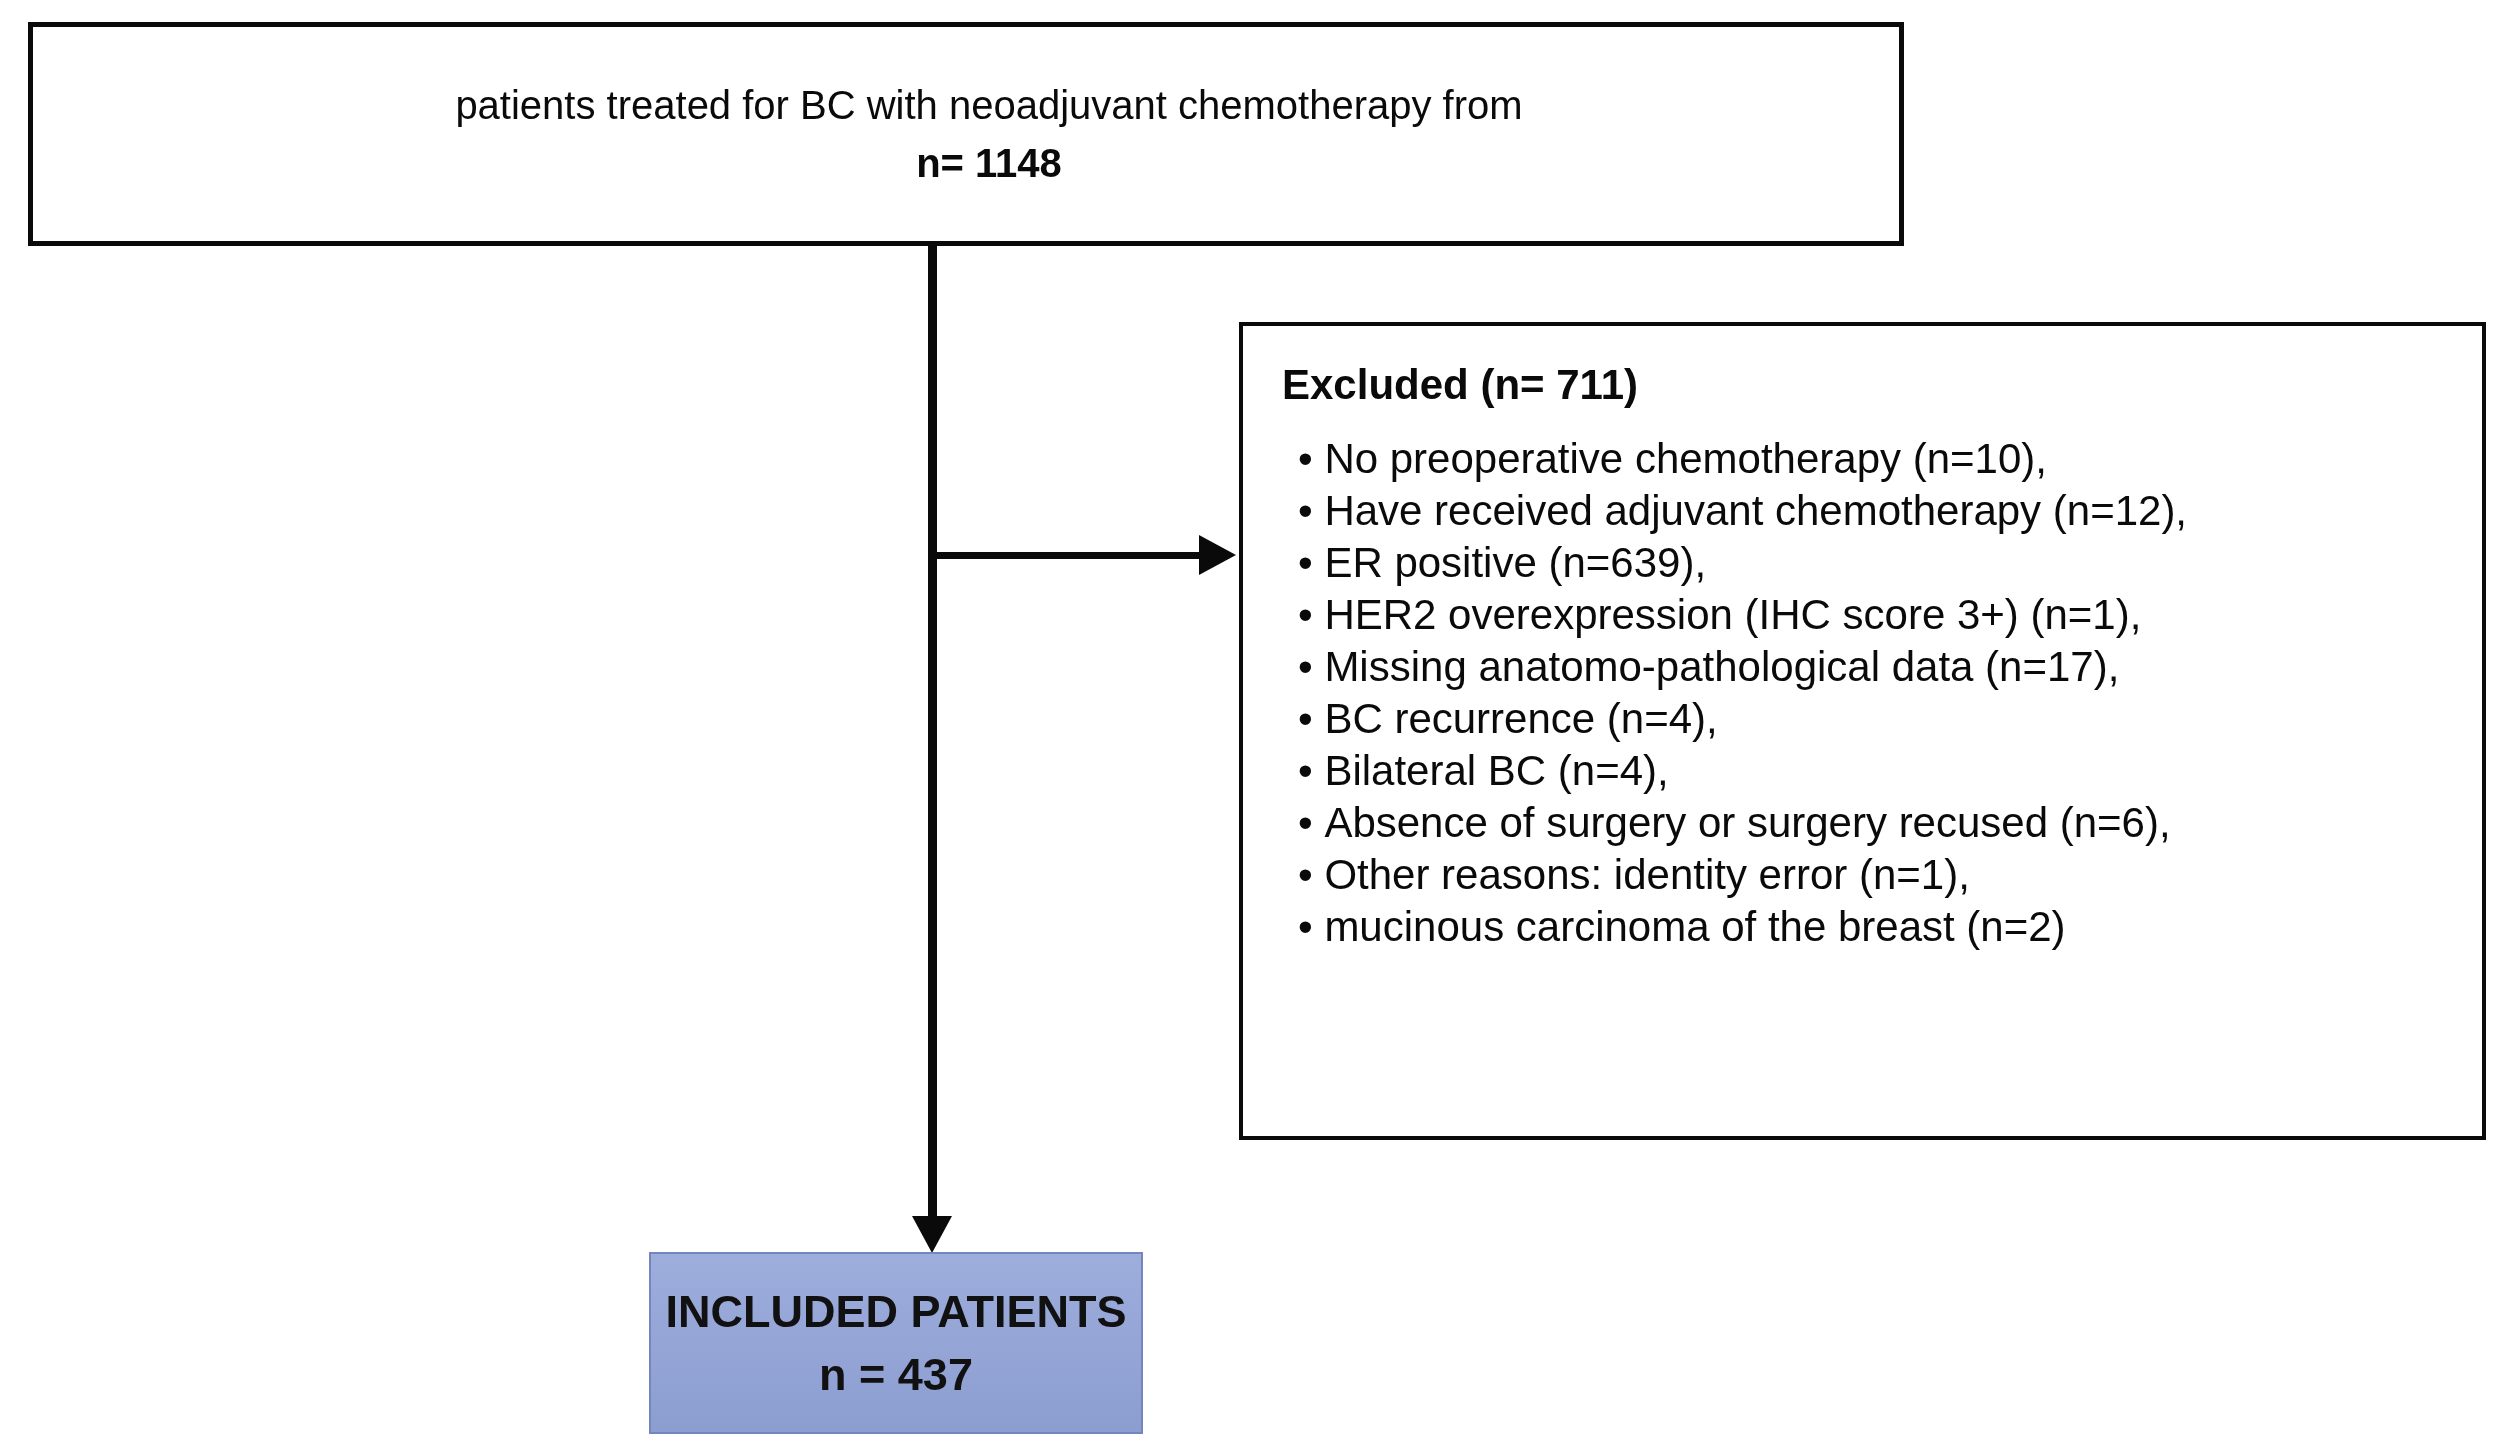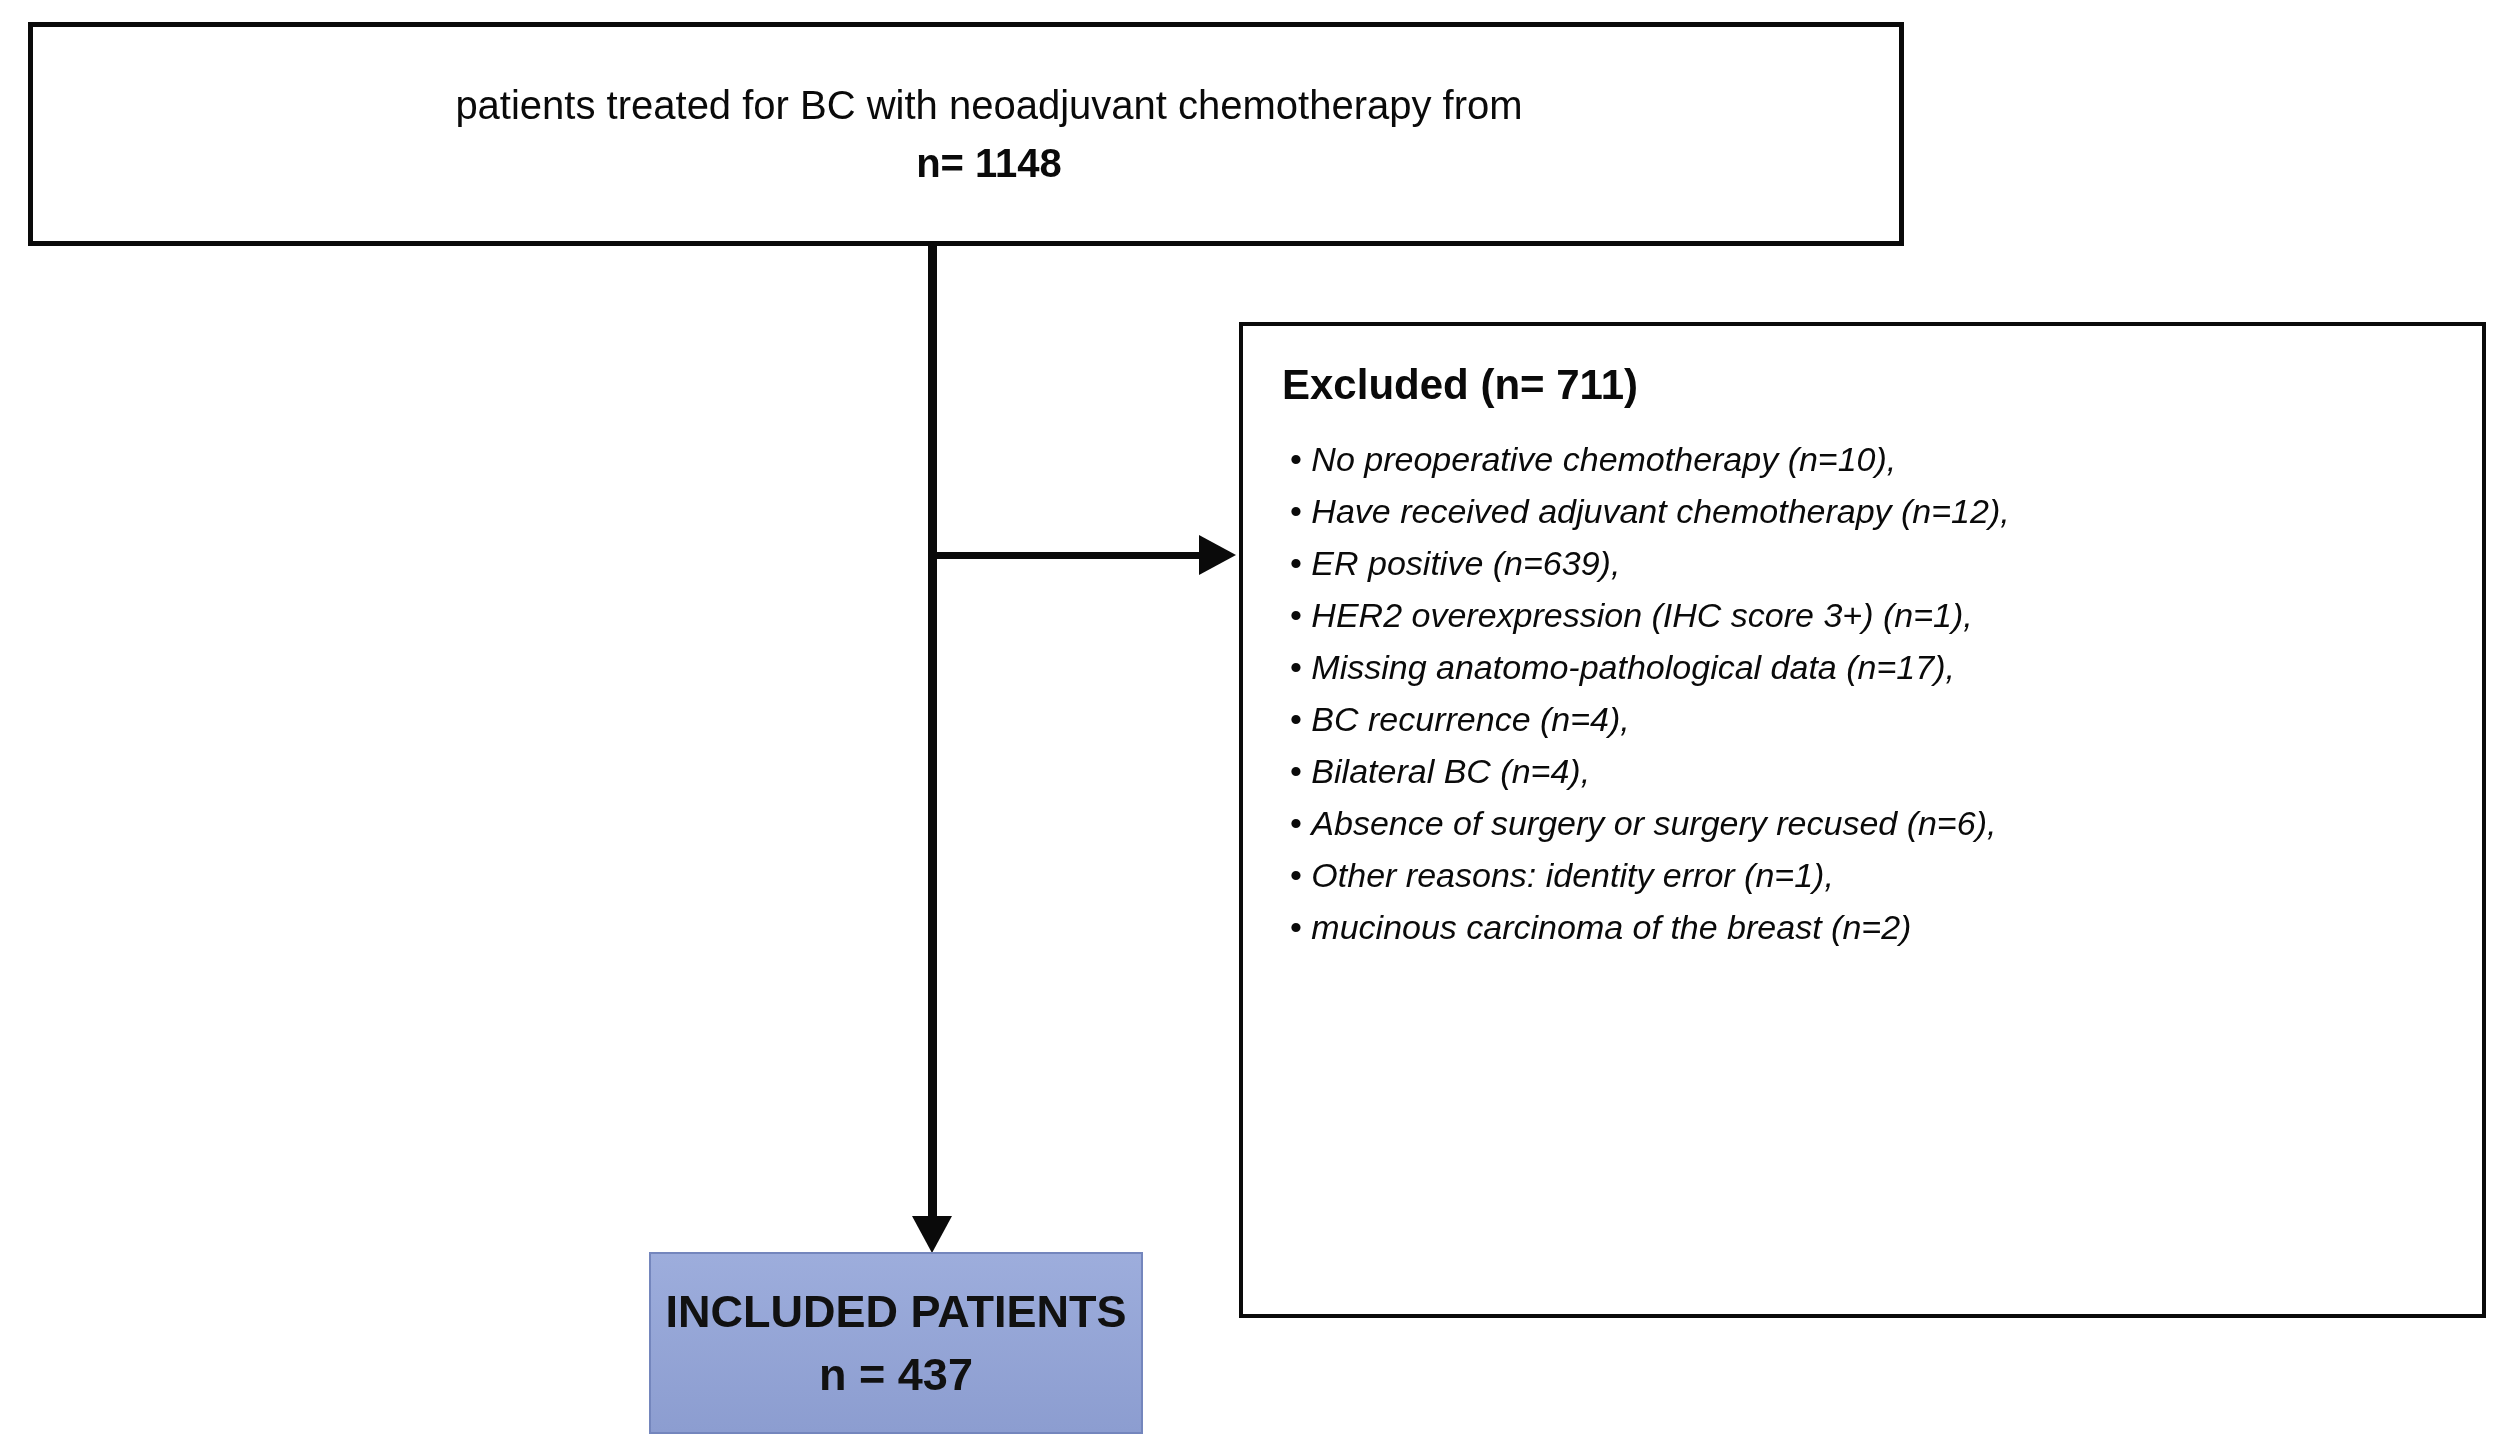--- a/index.html
+++ b/index.html
@@ -35,36 +35,35 @@
     padding-left: 46px;
   }
   .source-box b { font-weight: bold; }
 
   
   .excluded-box {
     position: absolute;
     left: 1239px;
     top: 322px;
     width: 1247px;
-    height: 996px;
+    height: 818px;
     border: 4.6px solid #0a0a0a;
     box-sizing: border-box;
     padding: 35px 28px 20px 39px;
   }
   .excluded-title {
     font-weight: bold;
     font-size: 42px;
     margin: 0 0 24px 0;
   }
   .excluded-list {
     list-style: none;
-    margin: 8px;
+    margin: 16px;
     padding: 0;
-    font-style: italic;
-    font-size: 34px;
+    font-size: 42px;
     line-height: 52px;
   }
   .excluded-list li::before {
     content: "\2022\00a0";
     font-style: normal;
   }
 
   
   .included-box {
     position: absolute;

